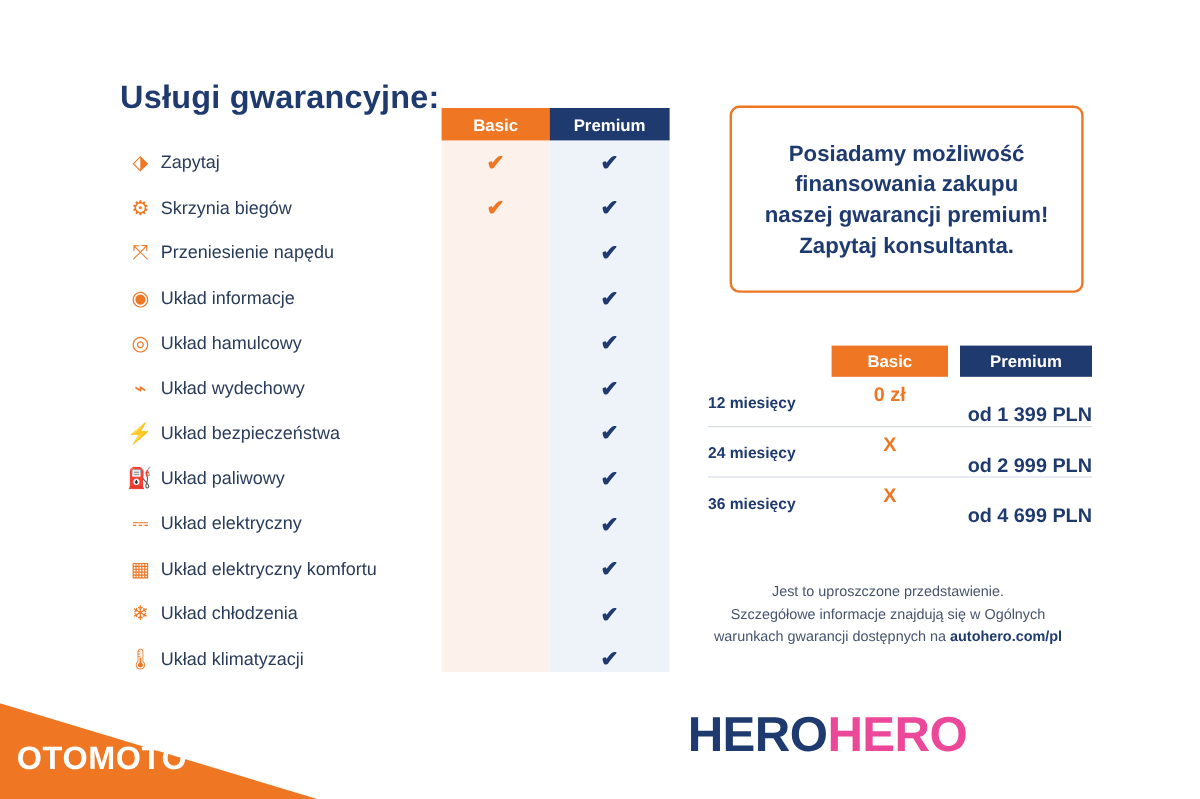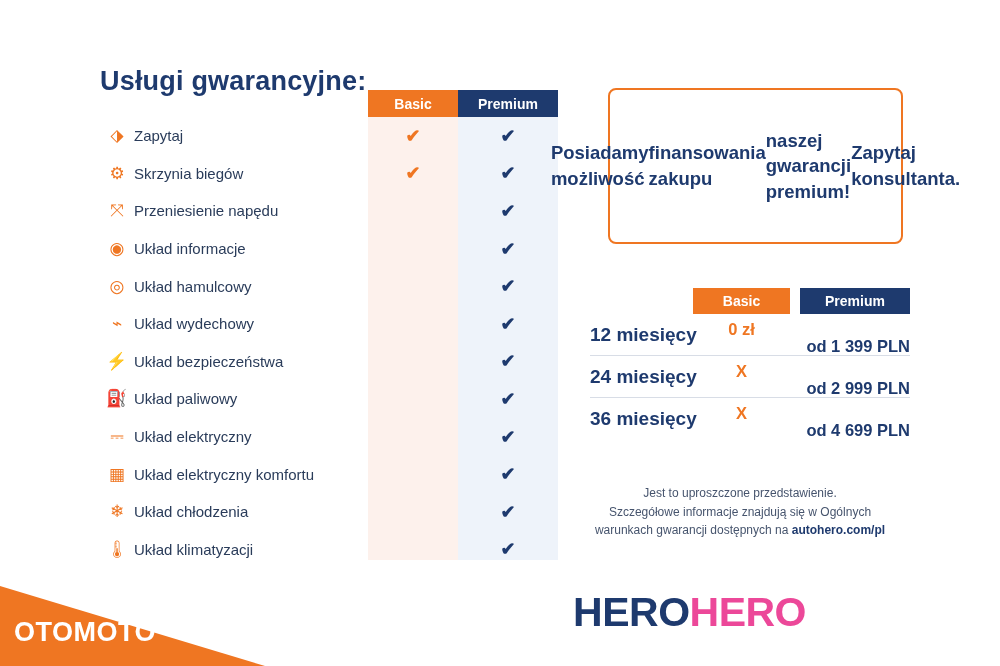--- a/index.html
+++ b/index.html
@@ -91,23 +91,24 @@
   .mark-premium { left: 358px; width: 100px; color: #1e3a6e; }
 
   
   .promo {
     position: absolute;
     left: 608px; top: 88px;
     width: 295px; height: 156px;
     border: 2px solid #ef7622;
     border-radius: 8px;
     display: flex;
-    flex-direction: row;
+    flex-direction: column;
     align-items: center;
     justify-content: center;
+    text-align: center;
     padding: 0 24px;
   }
   .promo div {
     font-size: 18.5px;
     font-weight: bold;
     color: #1e3a6e;
     line-height: 1.38;
   }
 
   
@@ -127,21 +128,21 @@
 
   .price-row {
     position: relative;
     height: 42px;
     border-bottom: 1px solid #d8dde6;
   }
   .price-row:last-child { border-bottom: none; }
   .price-row .term {
     position: absolute; left: 0; top: 0; height: 42px;
     display: flex; align-items: center;
-    font-size: 19px; font-weight: bold; color: #1e3a6e;
+    font-size: 13px; font-weight: bold; color: #1e3a6e;
   }
   .price-row .basic-val {
     position: absolute; left: 103px; width: 97px; top: 0; height: 31px;
     display: flex; align-items: center; justify-content: center;
     font-size: 16.5px; font-weight: bold; color: #ef7622;
   }
   .price-row .premium-val {
     position: absolute; left: 210px; width: 110px; top: 0; height: 42px;
     display: flex; align-items: center; justify-content: flex-end;
     font-size: 16.5px; font-weight: bold; color: #1e3a6e; margin-top: 11px;

